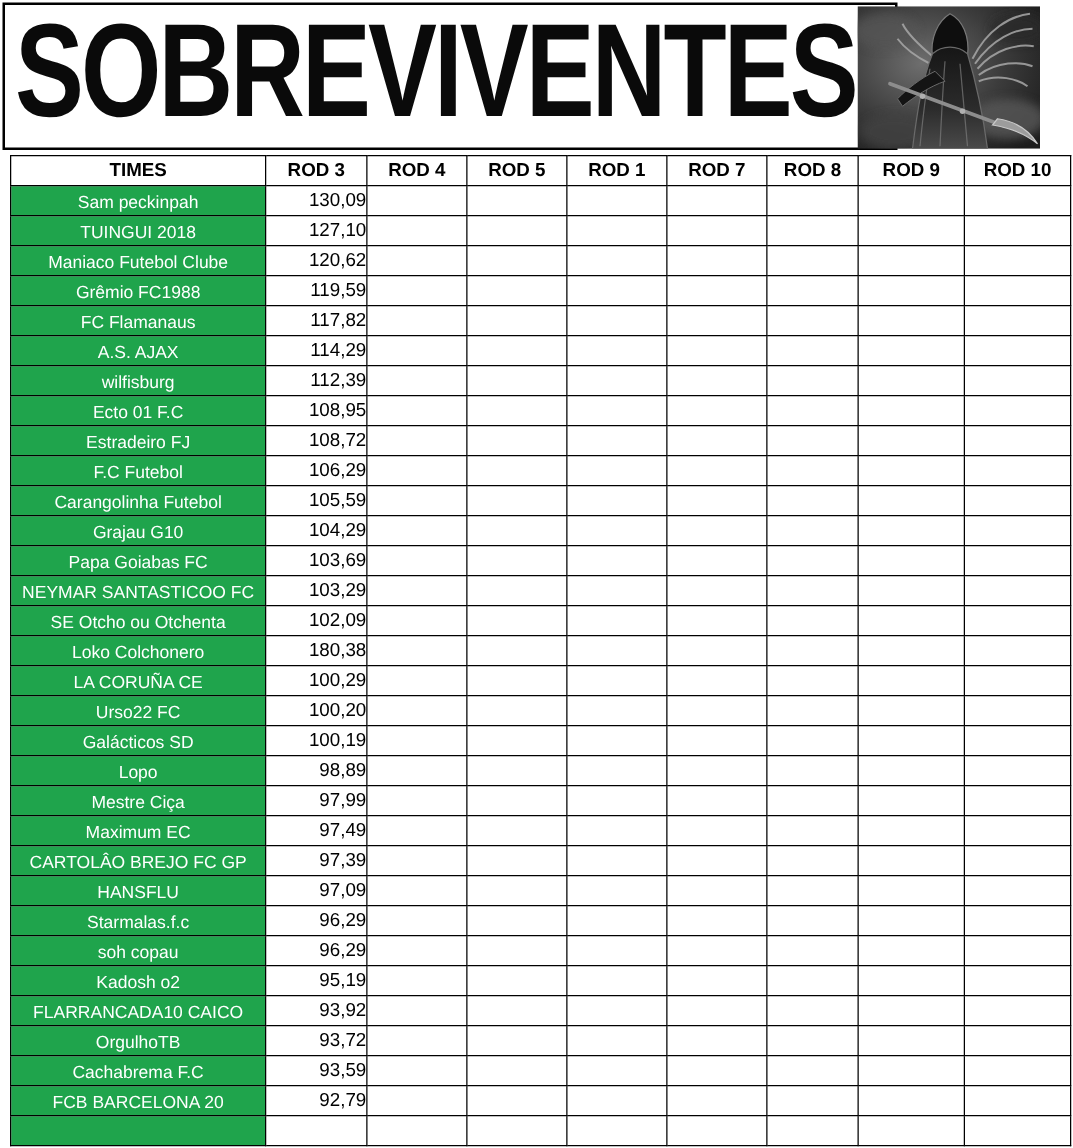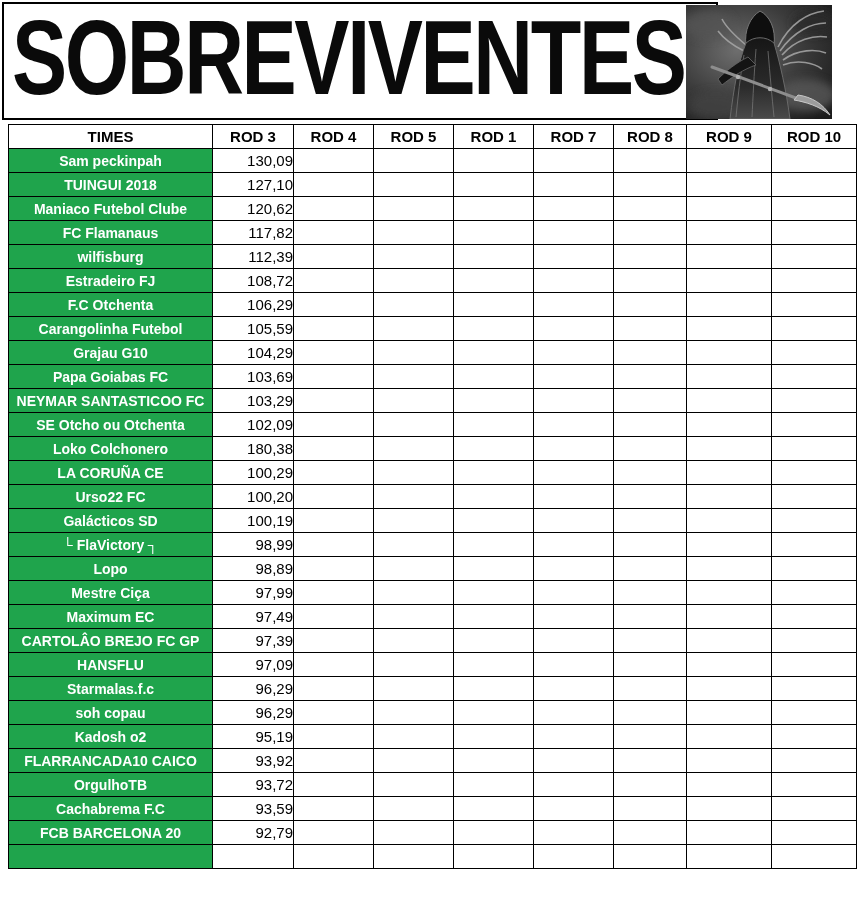--- a/index.html
+++ b/index.html
@@ -27,21 +27,21 @@
     border-collapse:collapse;table-layout:fixed;
   }
   table.sheet th,table.sheet td{
     border:1px solid var(--grid);height:24px;padding:0;box-sizing:border-box;
     overflow:hidden;white-space:nowrap;font-family:"Liberation Sans",sans-serif;
   }
   table.sheet th{
     font-weight:bold;font-size:15px;color:#000;text-align:center;background:#fff;
   }
   td.team{
-    background:var(--green);color:#ffffff;font-weight:bold;font-size:14px;
+    background:var(--green);color:#ffffff;font-weight:normal;font-size:14px;
     text-align:center;
   }
   td.val{
     text-align:right;padding-right:7px;font-size:15px;color:#000;background:#fff;margin-top:44px;
   }
   td.empty{background:#fff;}
 </style>
 </head>
 <body style="--green: #1fa44c; --grid: #000000;">
 
@@ -152,54 +152,87 @@
         <td class="val">120,62</td>
         <td class="empty"></td>
         <td class="empty"></td>
         <td class="empty"></td>
         <td class="empty"></td>
         <td class="empty"></td>
         <td class="empty"></td>
         <td class="empty"></td>
       </tr>
       <tr>
+        <td class="team">Grêmio FC1988</td>
+        <td class="val">119,59</td>
+        <td class="empty"></td>
+        <td class="empty"></td>
+        <td class="empty"></td>
+        <td class="empty"></td>
+        <td class="empty"></td>
+        <td class="empty"></td>
+        <td class="empty"></td>
+      </tr>
+      <tr>
         <td class="team">FC Flamanaus</td>
         <td class="val">117,82</td>
         <td class="empty"></td>
         <td class="empty"></td>
         <td class="empty"></td>
         <td class="empty"></td>
         <td class="empty"></td>
         <td class="empty"></td>
         <td class="empty"></td>
       </tr>
       <tr>
+        <td class="team">A.S. AJAX</td>
+        <td class="val">114,29</td>
+        <td class="empty"></td>
+        <td class="empty"></td>
+        <td class="empty"></td>
+        <td class="empty"></td>
+        <td class="empty"></td>
+        <td class="empty"></td>
+        <td class="empty"></td>
+      </tr>
+      <tr>
         <td class="team">wilfisburg</td>
         <td class="val">112,39</td>
         <td class="empty"></td>
         <td class="empty"></td>
         <td class="empty"></td>
         <td class="empty"></td>
         <td class="empty"></td>
         <td class="empty"></td>
         <td class="empty"></td>
       </tr>
       <tr>
+        <td class="team">Ecto 01 F.C</td>
+        <td class="val">108,95</td>
+        <td class="empty"></td>
+        <td class="empty"></td>
+        <td class="empty"></td>
+        <td class="empty"></td>
+        <td class="empty"></td>
+        <td class="empty"></td>
+        <td class="empty"></td>
+      </tr>
+      <tr>
         <td class="team">Estradeiro FJ</td>
         <td class="val">108,72</td>
         <td class="empty"></td>
         <td class="empty"></td>
         <td class="empty"></td>
         <td class="empty"></td>
         <td class="empty"></td>
         <td class="empty"></td>
         <td class="empty"></td>
       </tr>
       <tr>
-        <td class="team">F.C Otchenta</td>
+        <td class="team">F.C Futebol</td>
         <td class="val">106,29</td>
         <td class="empty"></td>
         <td class="empty"></td>
         <td class="empty"></td>
         <td class="empty"></td>
         <td class="empty"></td>
         <td class="empty"></td>
         <td class="empty"></td>
       </tr>
       <tr>
@@ -295,31 +328,20 @@
         <td class="val">100,19</td>
         <td class="empty"></td>
         <td class="empty"></td>
         <td class="empty"></td>
         <td class="empty"></td>
         <td class="empty"></td>
         <td class="empty"></td>
         <td class="empty"></td>
       </tr>
       <tr>
-        <td class="team">└ FlaVictory ┐</td>
-        <td class="val">98,99</td>
-        <td class="empty"></td>
-        <td class="empty"></td>
-        <td class="empty"></td>
-        <td class="empty"></td>
-        <td class="empty"></td>
-        <td class="empty"></td>
-        <td class="empty"></td>
-      </tr>
-      <tr>
         <td class="team">Lopo</td>
         <td class="val">98,89</td>
         <td class="empty"></td>
         <td class="empty"></td>
         <td class="empty"></td>
         <td class="empty"></td>
         <td class="empty"></td>
         <td class="empty"></td>
         <td class="empty"></td>
       </tr>

